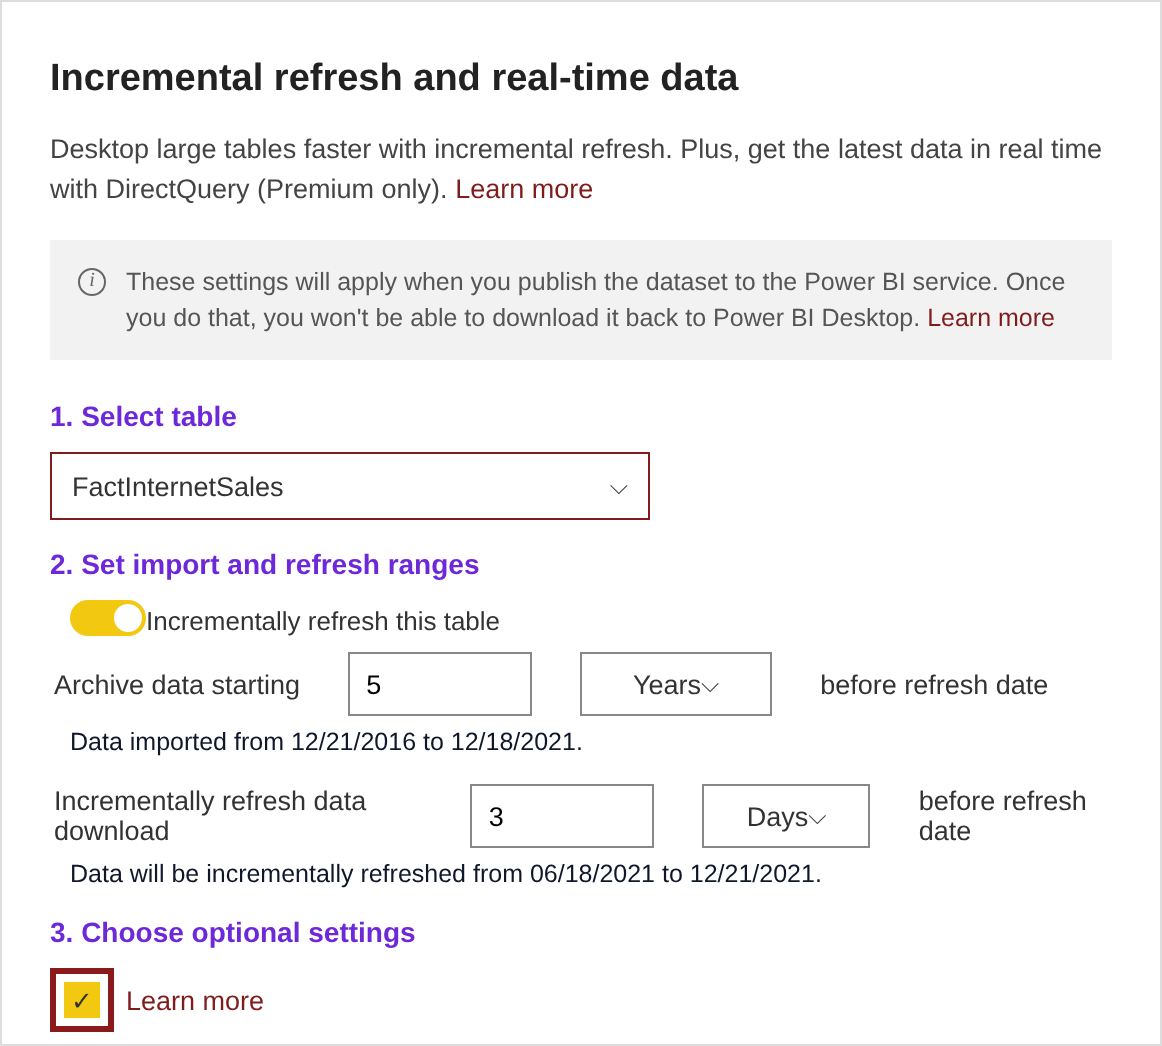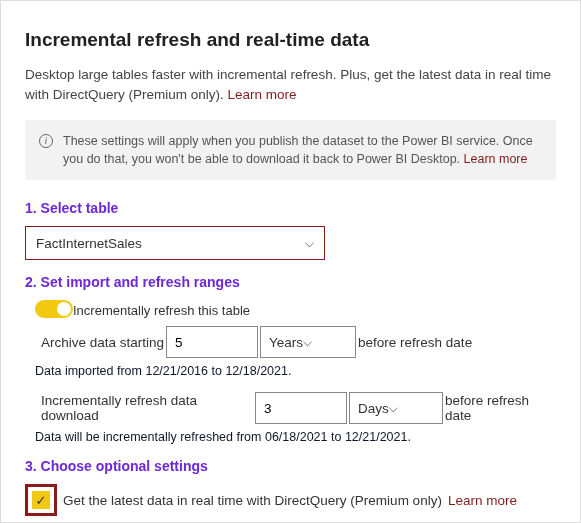--- a/index.html
+++ b/index.html
@@ -72,31 +72,31 @@
   }
   .toggle {
     width: 38px; height: 18px; border-radius: 9px;
     background: #f2c811; position: relative; cursor: pointer;
   }
   .toggle::after {
     content: ""; position: absolute; right: 2px; top: 2px;
     width: 14px; height: 14px; background: #fff; border-radius: 50%;
   }
   .range-row {
-    display: flex; align-items: center; gap: 2px;
-    margin: 8px 0 6px 16px;
+    display: flex; align-items: center; gap: 24px;
+    margin: 8px 0 6px 2px;
     font-size: 13.5px;
   }
   .num-input {
     width: 92px; height: 32px; border: 1px solid #888;
     padding: 0 8px; font-size: 13.5px;
   }
   .unit-select {
     width: 96px; height: 32px; border: 1px solid #888;
-    display: flex; align-items: center; justify-content: flex-start;
+    display: flex; align-items: center; justify-content: center;
     padding: 0 8px; font-size: 13.5px; cursor: pointer; background:#fff;
   }
   .hint {
     font-size: 12.5px; color: #0f172a; margin: 4px 0 14px 10px;
   }
   .checkbox-row {
     display: flex; align-items: center; gap: 6px;
     margin: 8px 0 0 0px;
     font-size: 13.5px;
   }
@@ -166,17 +166,16 @@
     <span>before refresh date</span>
   </div>
   <div class="hint">Data will be incrementally refreshed from 06/18/2021 to 12/21/2021.</div>
 
   <div class="section-label">3. Choose optional settings</div>
 
   <div class="checkbox-row">
     <span class="cb-highlight">
       <span class="cb">✓</span>
     </span>
-    <span>Get the latest data in real time with DirectQuery (Premium only)</span>
     <a class="link">Learn more</a>
   </div>
 
 </div>
 
 </body></html>

